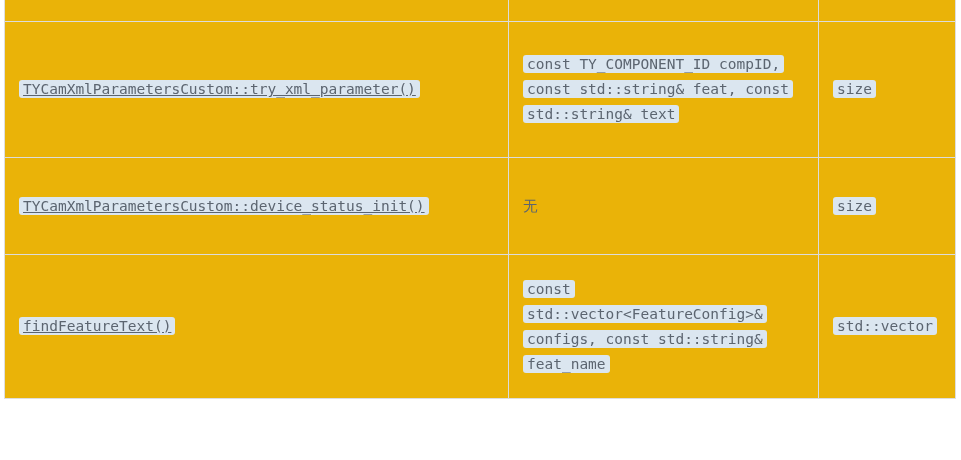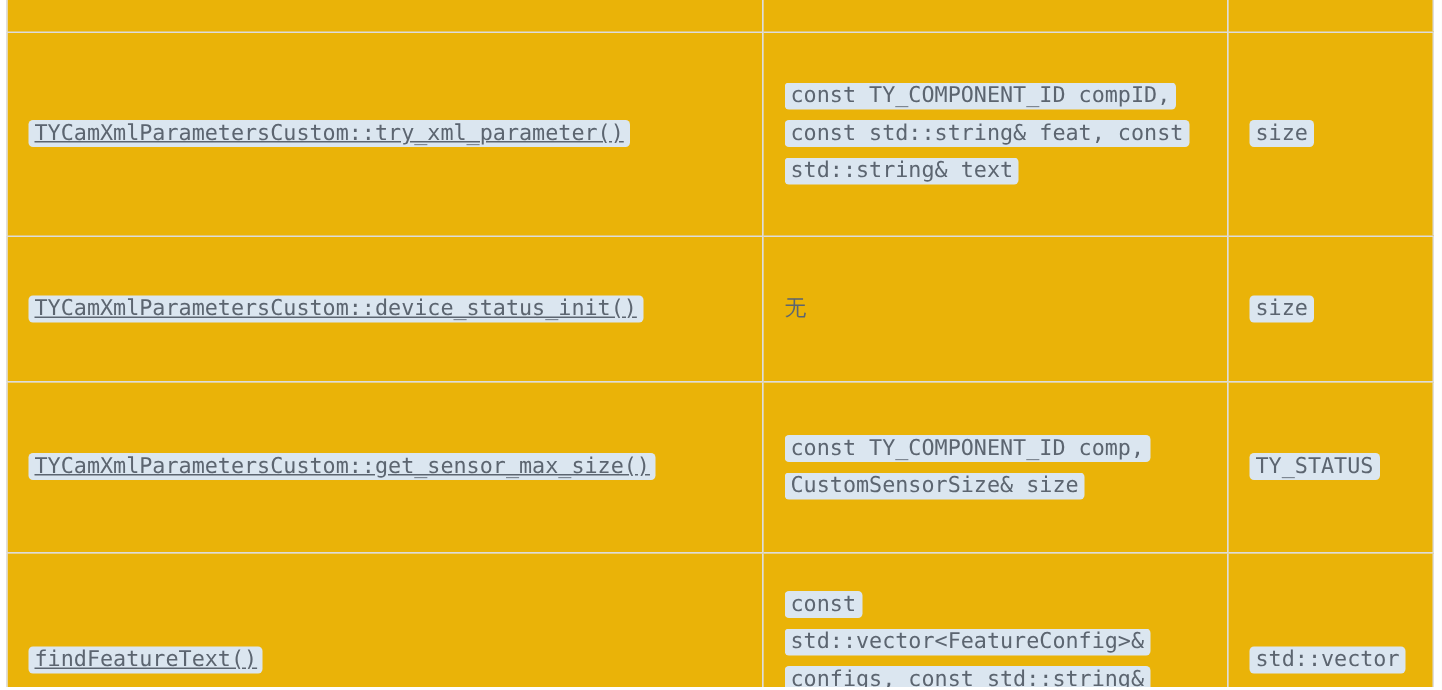--- a/index.html
+++ b/index.html
@@ -143,31 +143,20 @@
             <span class="code">TYCamXmlParametersCustom::device_status_init()</span>
           </td>
           <td class="cell-params">
             <span class="plain">无</span>
           </td>
           <td class="cell-return">
             <span class="code">size</span>
           </td>
         </tr>
 
-        <tr class="row-3">
-          <td class="cell-name">
-            <span class="code">TYCamXmlParametersCustom::get_sensor_max_size()</span>
-          </td>
-          <td class="cell-params">
-            <span class="code">const TY_COMPONENT_ID comp, CustomSensorSize&amp; size</span>
-          </td>
-          <td class="cell-return">
-            <span class="code">TY_STATUS</span>
-          </td>
-        </tr>
 
         <tr class="row-4">
           <td class="cell-name">
             <span class="code">findFeatureText()</span>
           </td>
           <td class="cell-params">
             <span class="code">const std::vector&lt;FeatureConfig&gt;&amp; configs, const std::string&amp; feat_name</span>
           </td>
           <td class="cell-return">
             <span class="code">std::vector</span>

